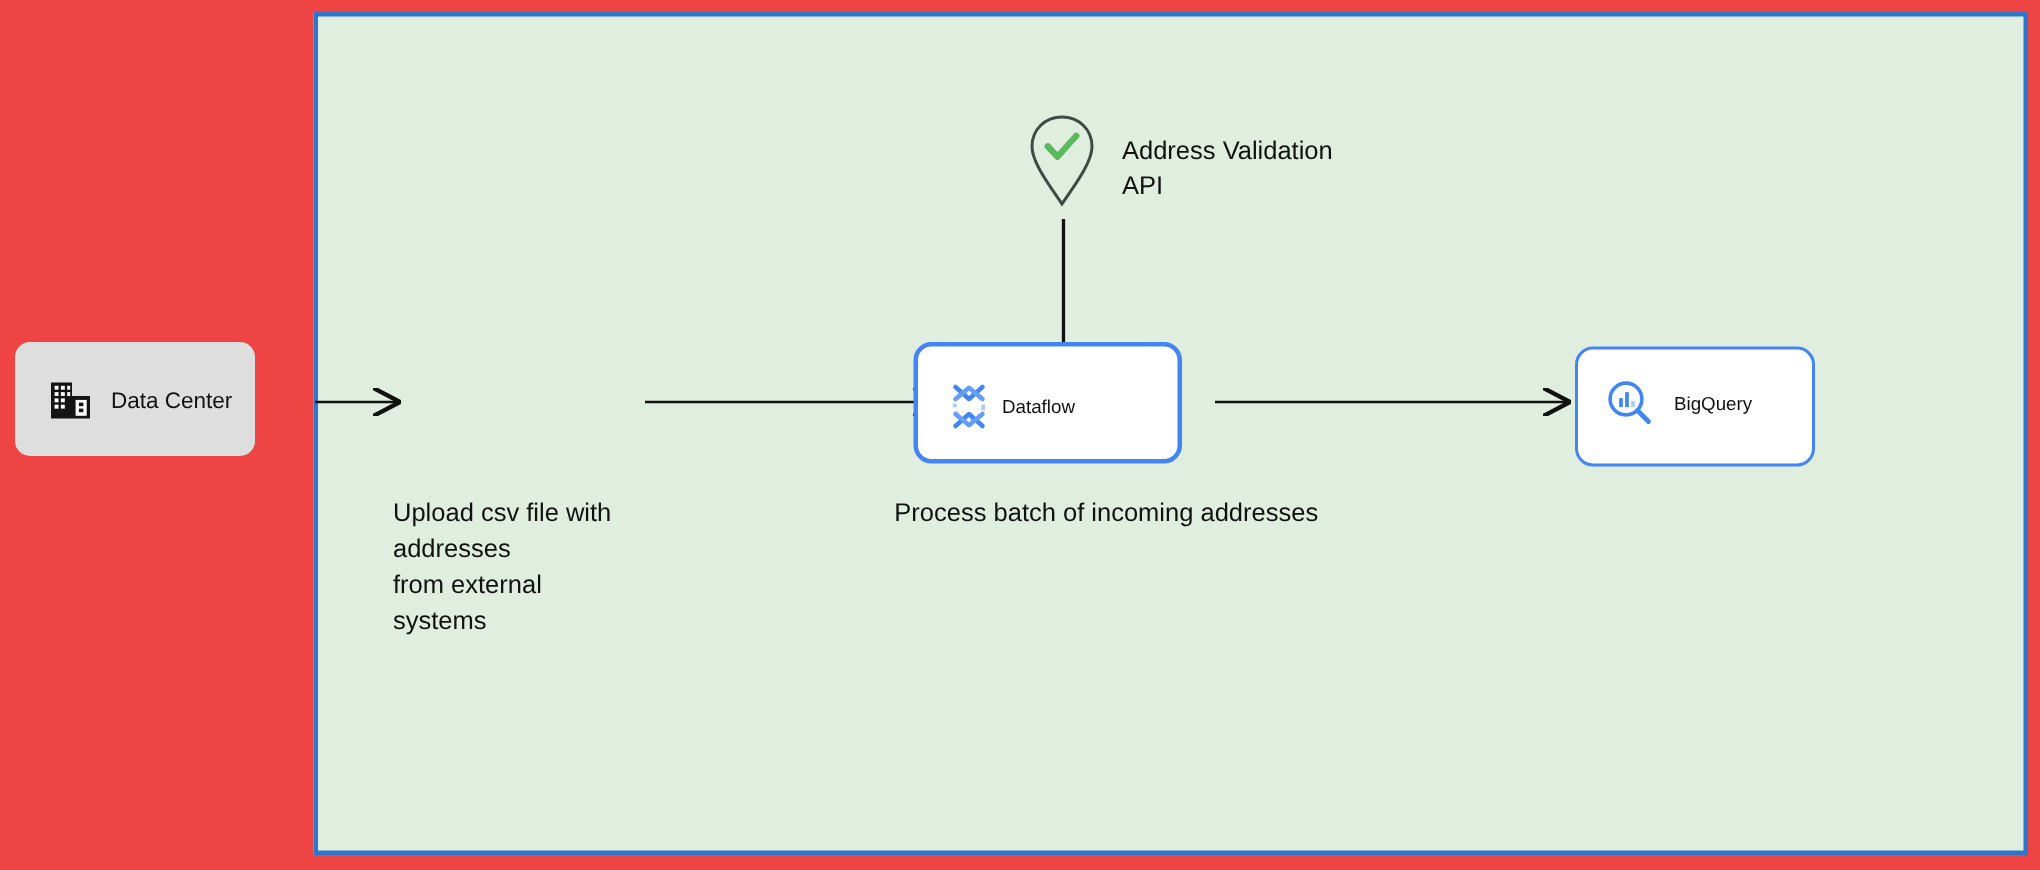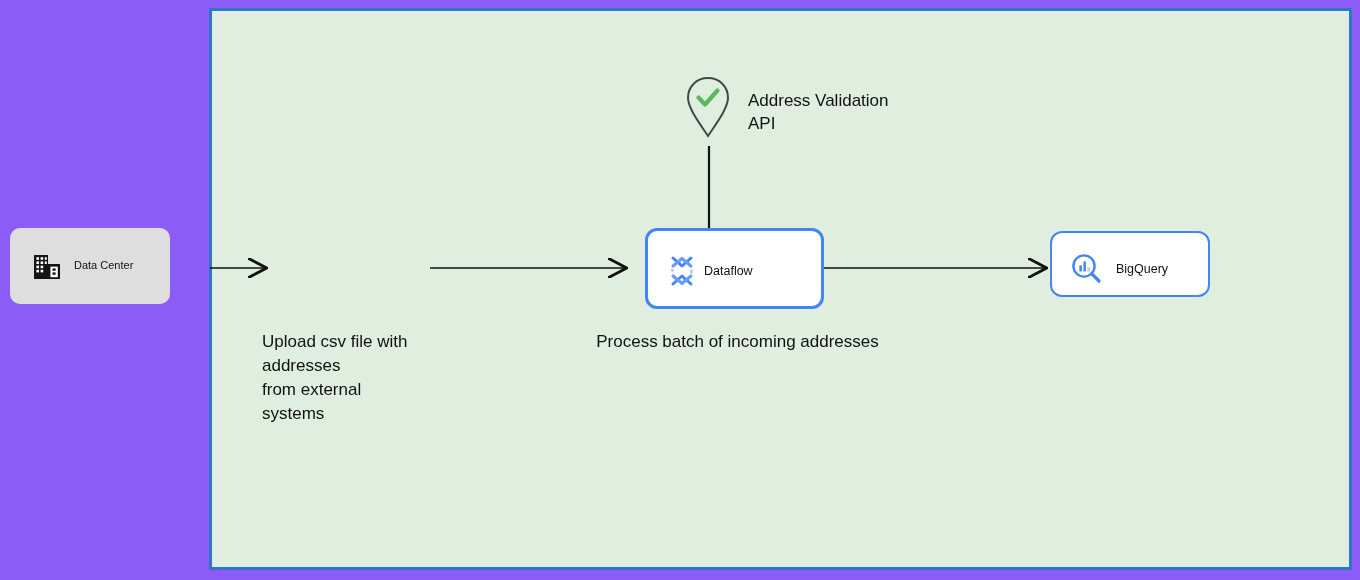--- a/index.html
+++ b/index.html
@@ -17,21 +17,21 @@
     -webkit-font-smoothing: antialiased;
   }
 
   
   #canvas {
     position: absolute;
     left: 0;
     top: 0;
     width: 1360px;
     height: 580px;
-    background: #8b5cf6;
+    background: #ef4444;
   }
 
   
   .zone {
     position: absolute;
     left: 209px;
     top: 8px;
     width: 1143px;
     height: 562px;
     background: #e0eee0;
@@ -67,49 +67,49 @@
   .node-onprem {
     left: 10px;
     top: 228px;
     width: 160px;
     height: 76px;
     background: #dedede;
     border: none;
     border-radius: 10px;
   }
   .node-onprem .node-icon { left: 22px; top: 24px; width: 30px; height: 30px; }
-  .node-onprem .node-label { left: 64px; top: 32px; font-size: 11px; }
+  .node-onprem .node-label { left: 64px; top: 32px; font-size: 15px; }
 
   
   .node-storage {
     left: 270px;
     top: 231px;
     width: 160px;
     height: 70px;
   }
   .node-storage .node-icon { left: 18px; top: 20px; width: 30px; height: 30px; }
   .node-storage .node-label { left: 62px; top: 30px; }
 
   
   .node-dataflow {
-    left: 645px;
+    left: 609px;
     top: 228px;
     width: 179px;
     height: 81px;
     border-width: 3px;
   }
   .node-dataflow .node-icon { left: 18px; top: 24px; width: 32px; height: 32px; }
   .node-dataflow .node-label { left: 56px; top: 34px; }
 
   
   .node-bigquery {
     left: 1050px;
     top: 231px;
     width: 160px;
-    height: 66px;
+    height: 80px;
   }
   .node-bigquery .node-icon { left: 18px; top: 19px; width: 32px; height: 32px; }
   .node-bigquery .node-label { left: 64px; top: 30px; }
 
   
   .caption {
     position: absolute;
     color: #111111;
     font-size: 17px;
     line-height: 24px;

